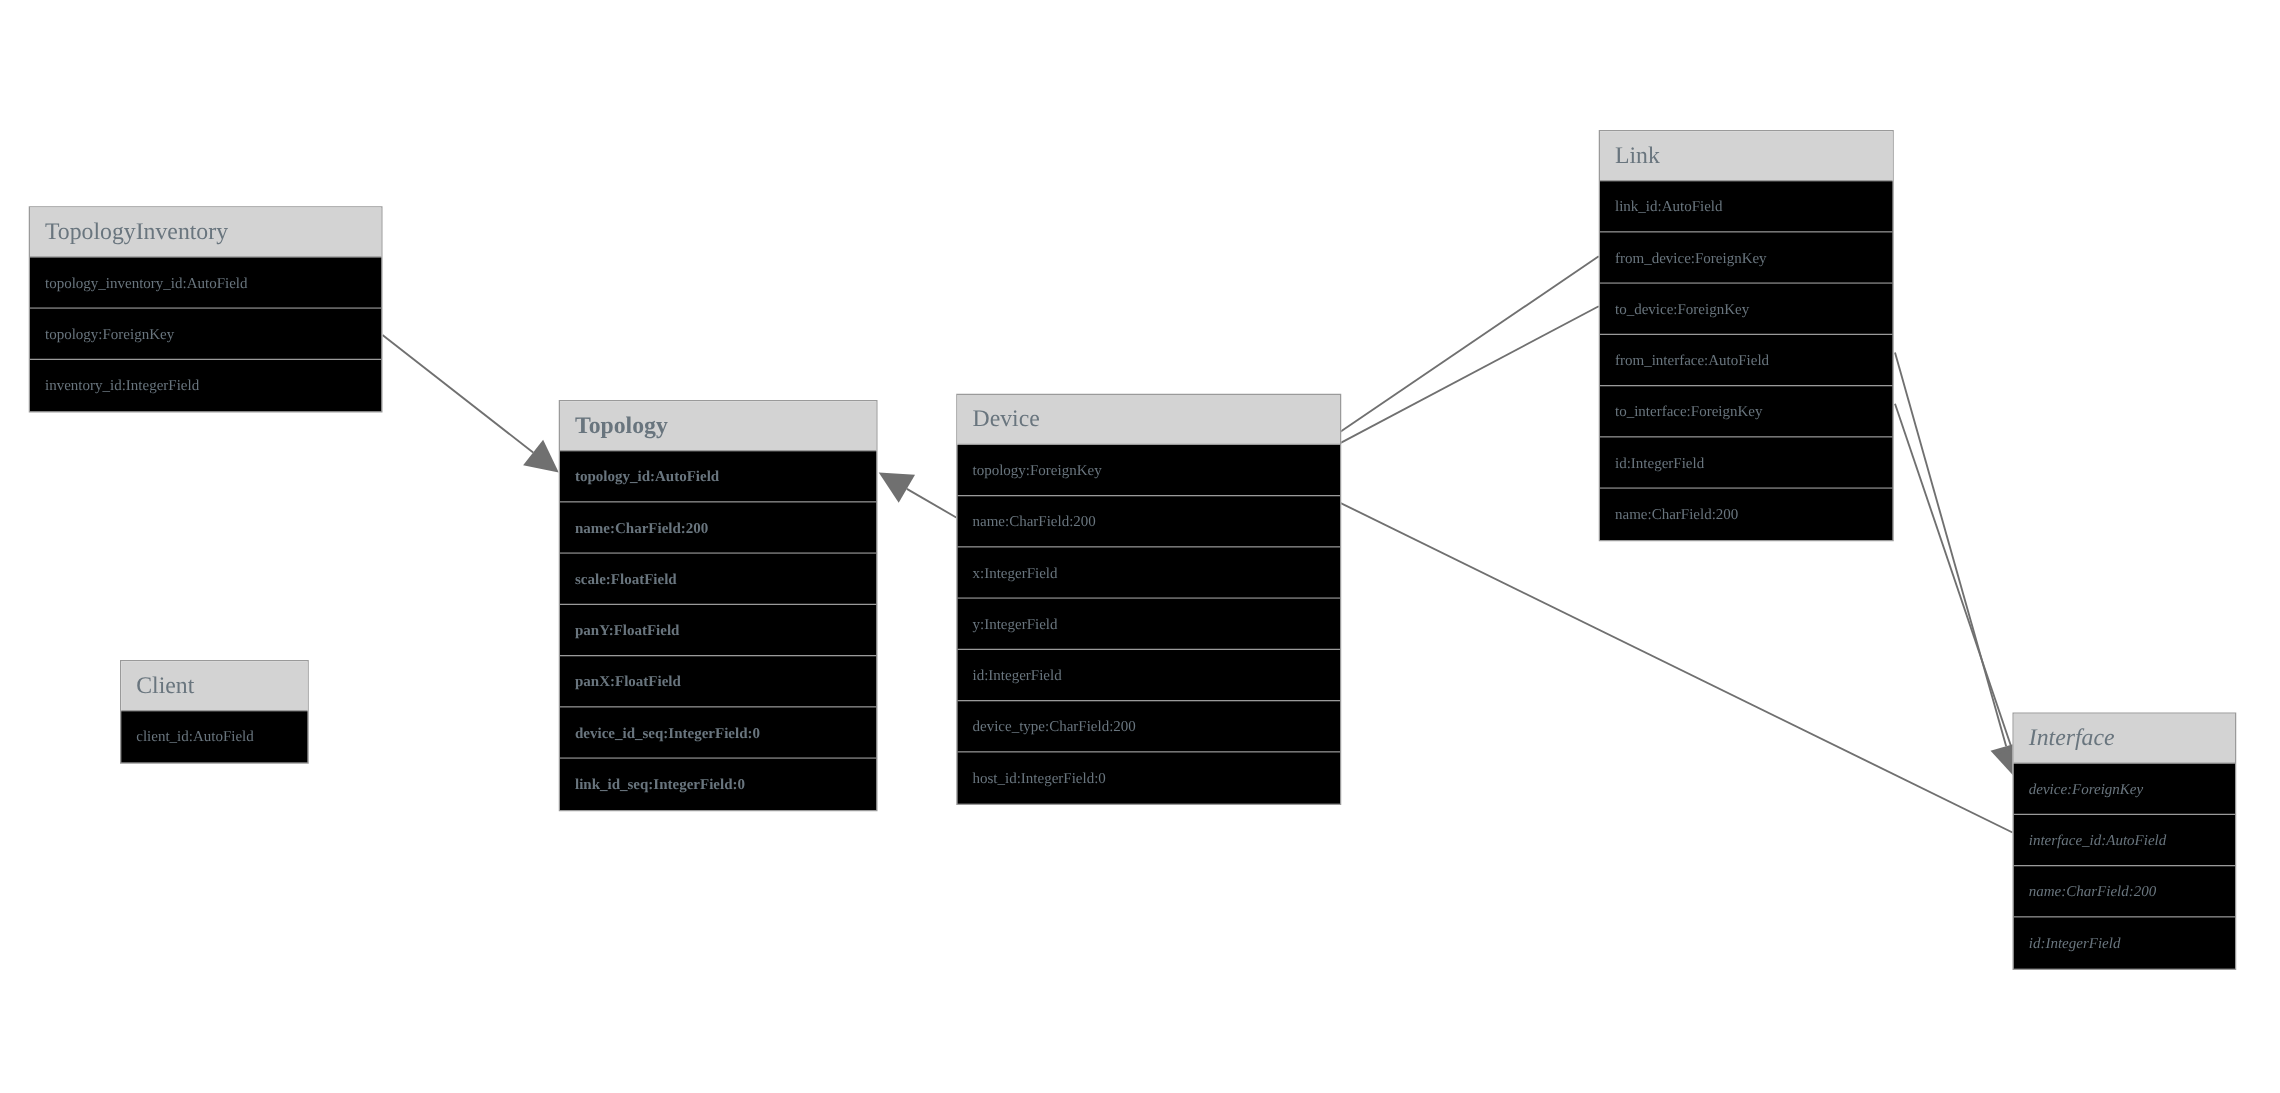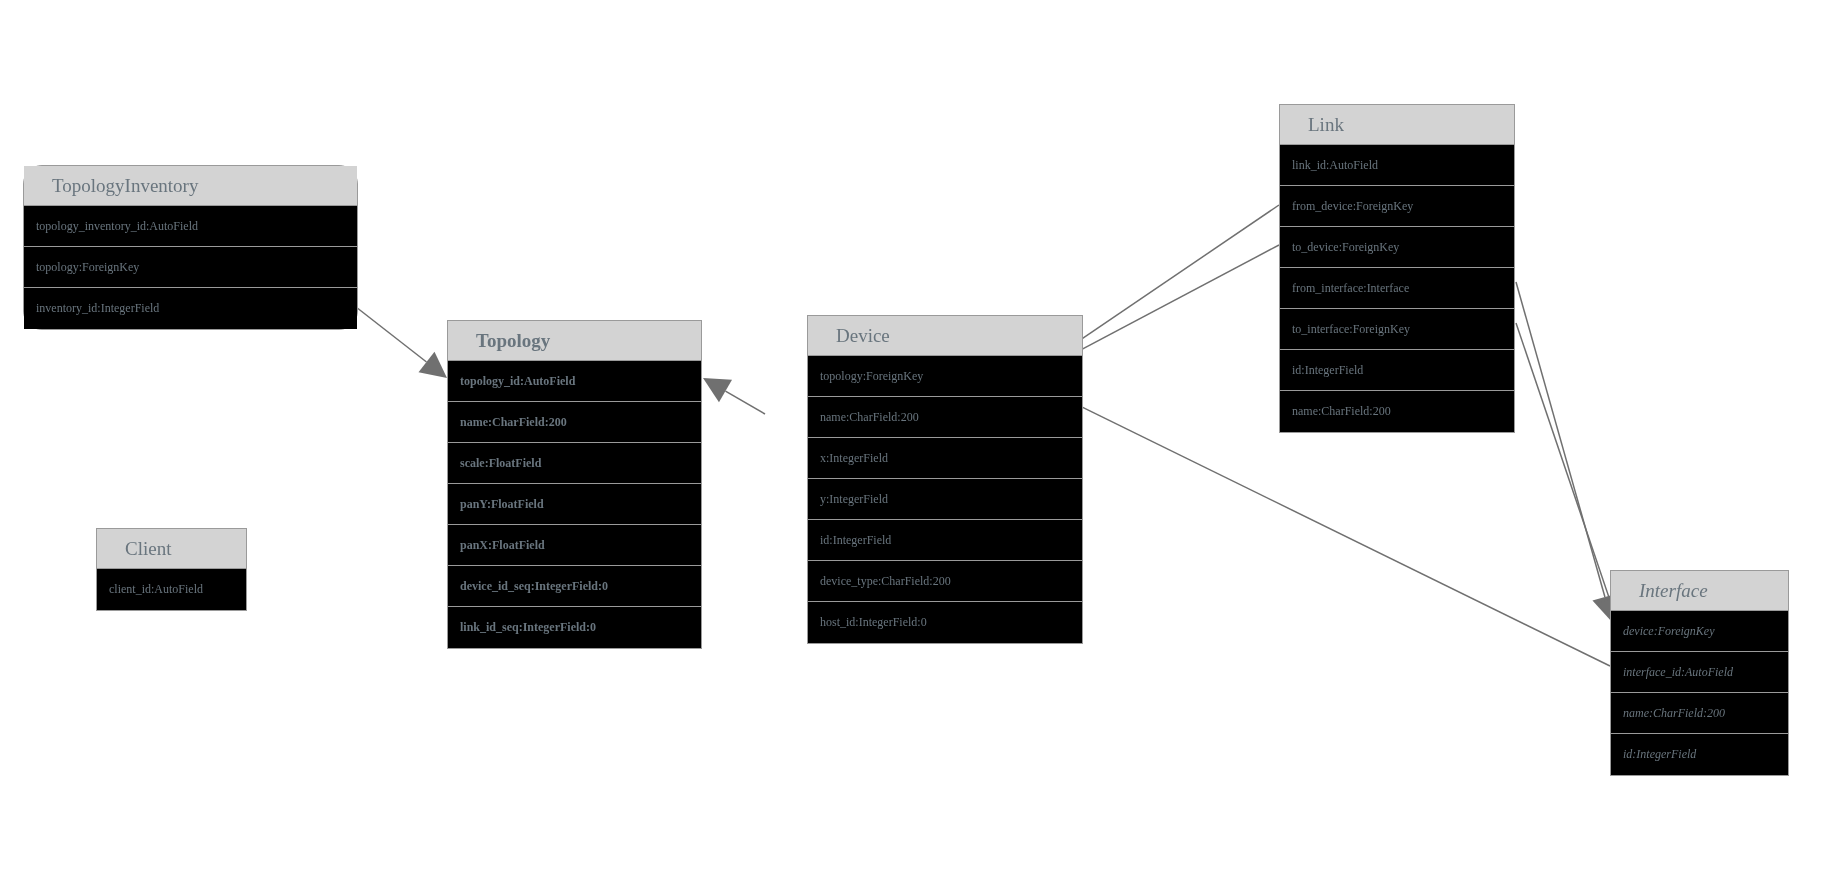--- a/index.html
+++ b/index.html
@@ -32,21 +32,21 @@
     z-index: 2;
   }
   .entity-header {
     box-sizing: border-box;
     background: #d3d3d3;
     border-bottom: 1.4px solid #9a9a9a;
     color: #69757e;
     font-size: 19px;
     line-height: 40px;
     height: 40px;
-    padding: 0 0 0 28px;
+    padding: 0 0 0 12px;
     white-space: nowrap;
     overflow: hidden;
   }
   .entity-field {
     box-sizing: border-box;
     height: 41px;
     line-height: 41px;
     padding: 0 0 0 12px;
     color: #69757e;
     font-size: 12px;
@@ -87,56 +87,56 @@
       <g>
         <line x1="1516" y1="323" x2="1609.6554661018172" y2="599.3754440847742" stroke="#707070" stroke-width="1.5"></line>
         <polygon points="1618,624 1597.3431881442043,603.5477110338657 1621.96774405943,595.2031771356828" fill="#707070"></polygon>
       </g>
       <g>
         <line x1="1610" y1="666" x2="1062.3443544350769" y2="397.4473191625596" stroke="#707070" stroke-width="1.5"></line>
         <polygon points="1039,386 1068.0680140163568,385.7751419450212 1056.620694853797,409.11949638009804" fill="#707070"></polygon>
       </g>
     </svg>
   <div id="entity-layer">
-      <div class="entity" style="left: 23px; top: 165px; width: 335px; border-radius: 19px;">
+      <div class="entity" style="left: 23px; top: 165px; width: 283px;">
         <div class="entity-header">TopologyInventory</div>
         <div class="entity-field">topology_inventory_id:AutoField</div>
         <div class="entity-field">topology:ForeignKey</div>
         <div class="entity-field last">inventory_id:IntegerField</div>
       </div>
       <div class="entity" style="left: 447px; top: 320px; width: 255px; font-weight: bold;">
         <div class="entity-header">Topology</div>
         <div class="entity-field">topology_id:AutoField</div>
         <div class="entity-field">name:CharField:200</div>
         <div class="entity-field">scale:FloatField</div>
         <div class="entity-field">panY:FloatField</div>
         <div class="entity-field">panX:FloatField</div>
         <div class="entity-field">device_id_seq:IntegerField:0</div>
         <div class="entity-field last">link_id_seq:IntegerField:0</div>
       </div>
       <div class="entity" style="left: 96px; top: 528px; width: 151px;">
         <div class="entity-header">Client</div>
         <div class="entity-field last">client_id:AutoField</div>
       </div>
-      <div class="entity" style="left: 765px; top: 315px; width: 276px; margin-left: 42px;">
+      <div class="entity" style="left: 765px; top: 315px; width: 308px;">
         <div class="entity-header">Device</div>
         <div class="entity-field">topology:ForeignKey</div>
         <div class="entity-field">name:CharField:200</div>
         <div class="entity-field">x:IntegerField</div>
         <div class="entity-field">y:IntegerField</div>
         <div class="entity-field">id:IntegerField</div>
         <div class="entity-field">device_type:CharField:200</div>
         <div class="entity-field last">host_id:IntegerField:0</div>
       </div>
       <div class="entity" style="left: 1279px; top: 104px; width: 236px;">
         <div class="entity-header">Link</div>
         <div class="entity-field">link_id:AutoField</div>
         <div class="entity-field">from_device:ForeignKey</div>
         <div class="entity-field">to_device:ForeignKey</div>
-        <div class="entity-field">from_interface:Interface</div>
+        <div class="entity-field">from_interface:AutoField</div>
         <div class="entity-field">to_interface:ForeignKey</div>
         <div class="entity-field">id:IntegerField</div>
         <div class="entity-field last">name:CharField:200</div>
       </div>
       <div class="entity" style="left: 1610px; top: 570px; width: 179px; font-style: italic;">
         <div class="entity-header">Interface</div>
         <div class="entity-field">device:ForeignKey</div>
         <div class="entity-field">interface_id:AutoField</div>
         <div class="entity-field">name:CharField:200</div>
         <div class="entity-field last">id:IntegerField</div>

